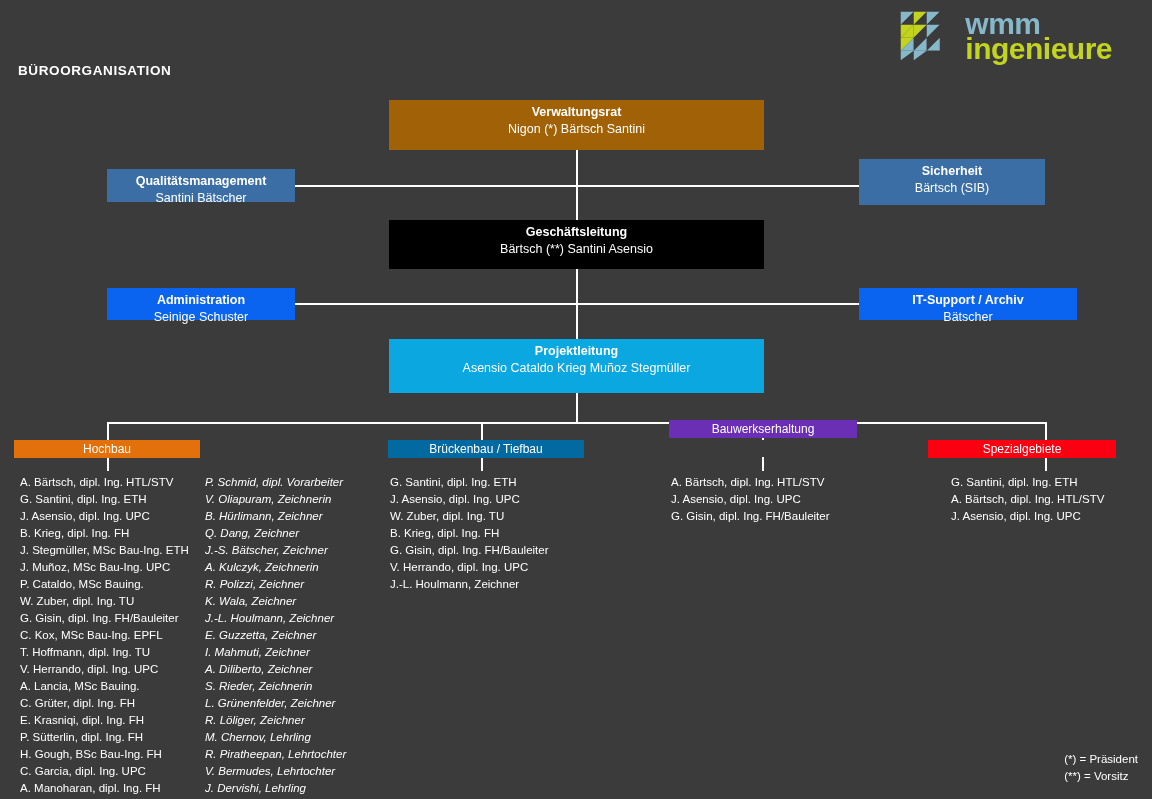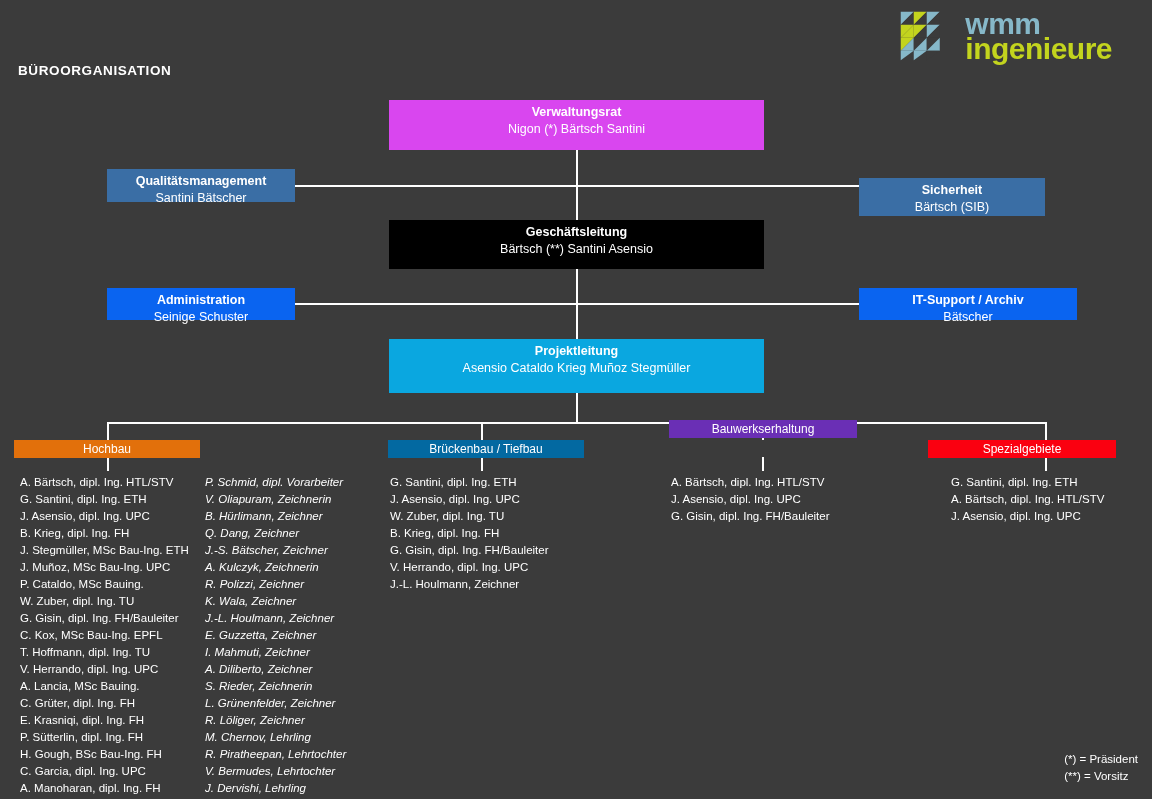--- a/index.html
+++ b/index.html
@@ -162,31 +162,31 @@
 <div class="line vline" style="left:107px; top:422px; height:18px;"></div>
 <div class="line vline" style="left:481px; top:422px; height:18px;"></div>
 <div class="line vline" style="left:762px; top:422px; height:18px;"></div>
 <div class="line vline" style="left:1045px; top:422px; height:18px;"></div>
 
 <div class="line vline" style="left:107px; top:457px; height:14px;"></div>
 <div class="line vline" style="left:481px; top:457px; height:14px;"></div>
 <div class="line vline" style="left:762px; top:457px; height:14px;"></div>
 <div class="line vline" style="left:1045px; top:457px; height:14px;"></div>
 
-<div class="box" style="left:389px; top:100px; width:375px; height:50px; background:#d946ef;">
+<div class="box" style="left:389px; top:100px; width:375px; height:50px; background:#a16207;">
   <div class="title">Verwaltungsrat</div>
   <div class="names">Nigon (*)  Bärtsch  Santini</div>
 </div>
 
 <div class="box" style="left:107px; top:169px; width:188px; height:33px; background:#3a6ea5;">
   <div class="title">Qualitätsmanagement</div>
   <div class="names">Santini  Bätscher</div>
 </div>
 
-<div class="box" style="left:859px; top:178px; width:186px; height:38px; background:#3a6ea5;">
+<div class="box" style="left:859px; top:159px; width:186px; height:46px; background:#3a6ea5;">
   <div class="title">Sicherheit</div>
   <div class="names">Bärtsch (SIB)</div>
 </div>
 
 <div class="box" style="left:389px; top:220px; width:375px; height:49px; background:#000000;">
   <div class="title">Geschäftsleitung</div>
   <div class="names">Bärtsch (**)  Santini  Asensio</div>
 </div>
 
 <div class="box" style="left:107px; top:288px; width:188px; height:32px; background:#0a64f0;">

